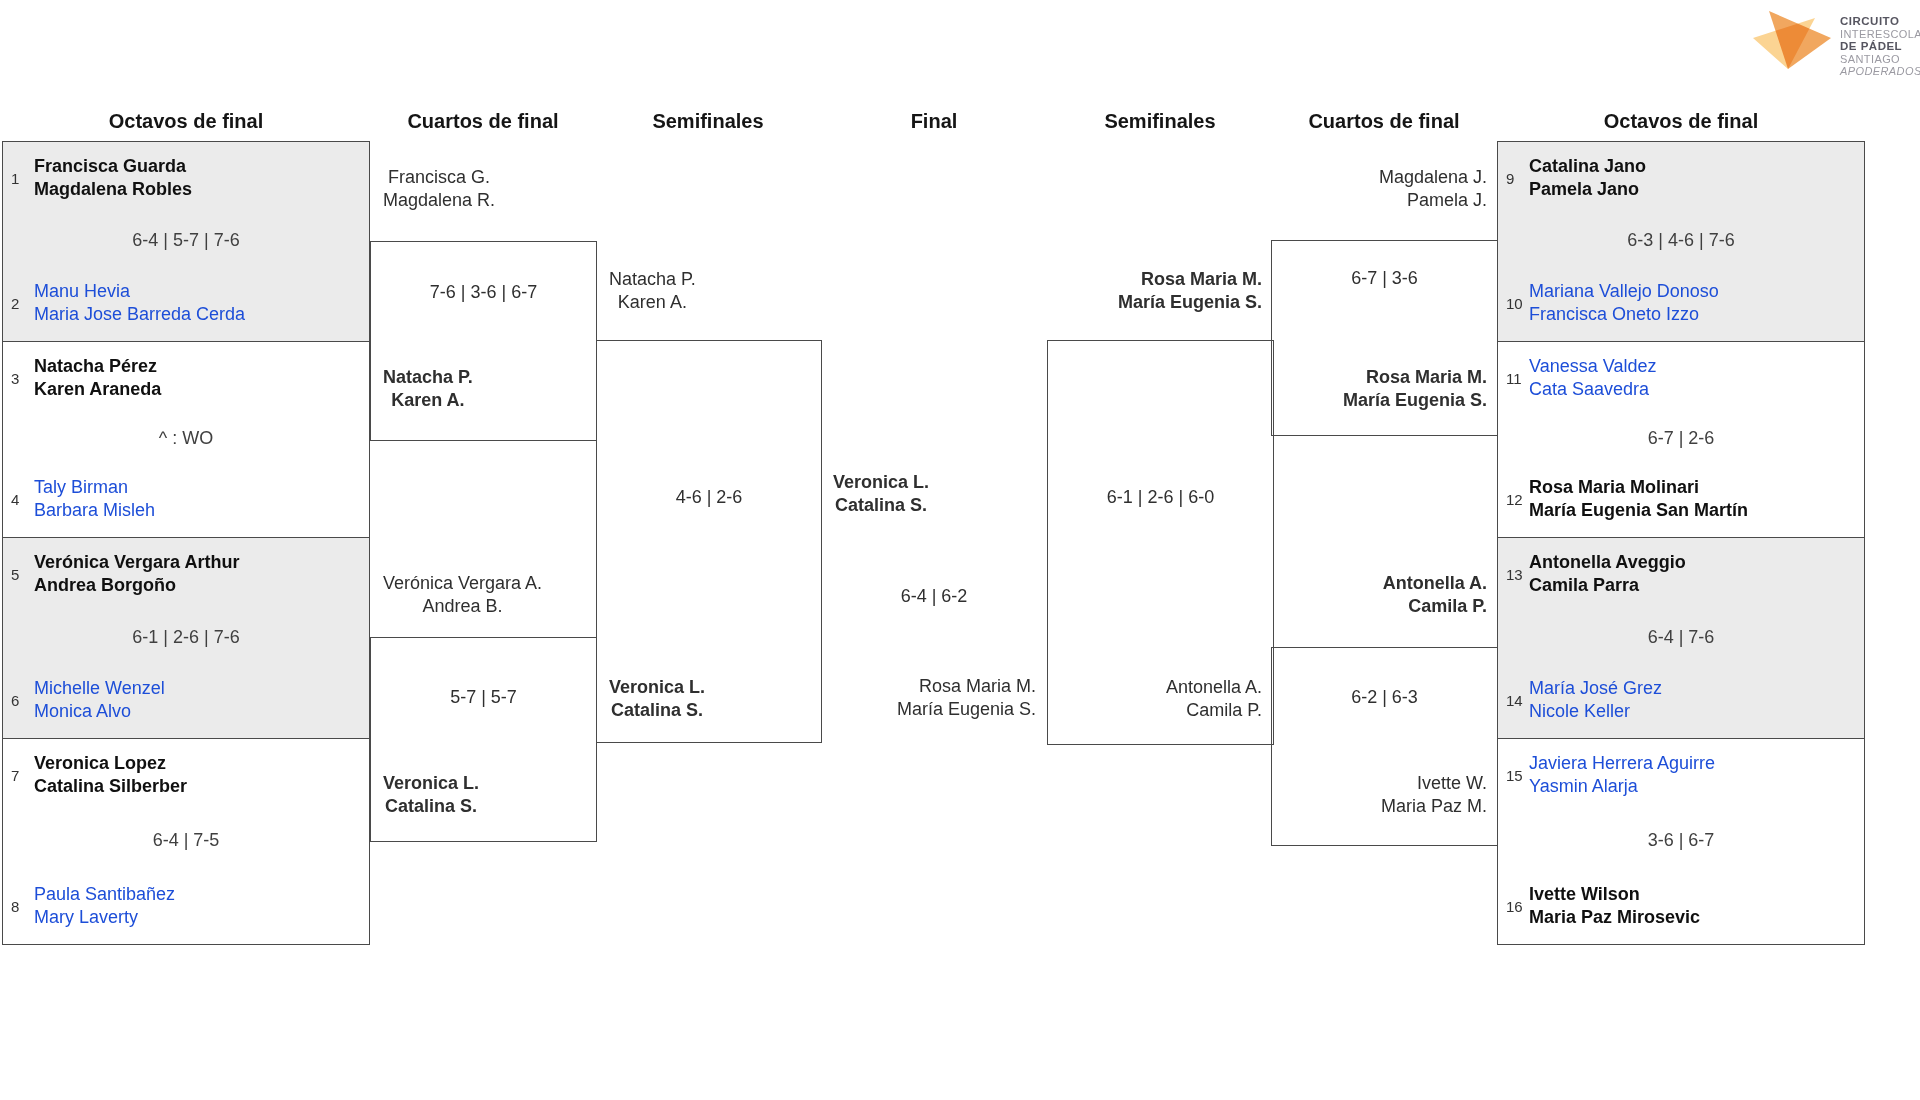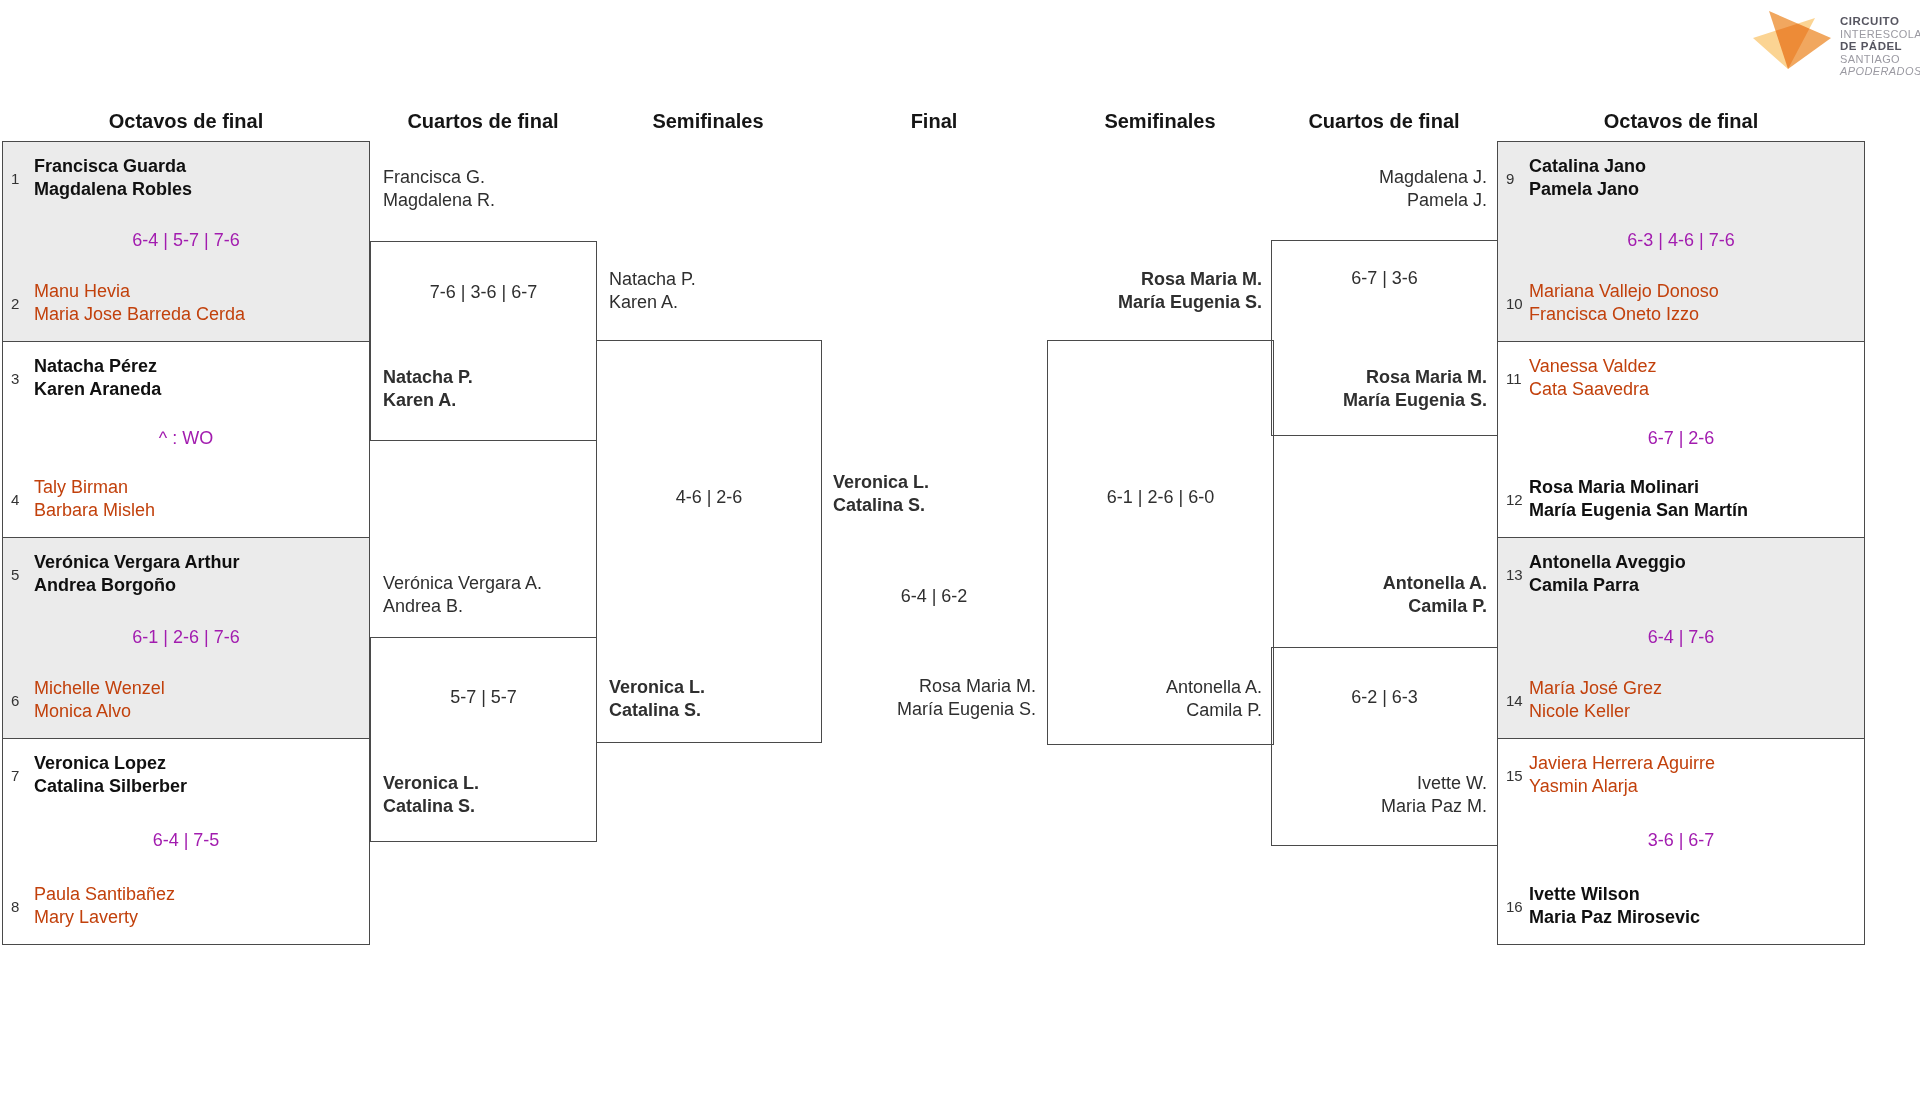--- a/index.html
+++ b/index.html
@@ -18,35 +18,35 @@
   .obox{position:absolute;left:2px;width:368px;border:1px solid #4a4a4a;
         box-sizing:border-box;display:flex;flex-direction:column;
         justify-content:space-between;padding:13px 0 15px 0;background:#fff;}
   .obox.right{left:1497px;width:368px;}
   .gray{background:#ebebeb;}
   .ob1{top:141px;height:201px}.ob2{top:341px;height:197px}
   .ob3{top:537px;height:202px}.ob4{top:738px;height:207px}
 
   .team{display:flex;align-items:center;}
   .seed{width:23px;padding-left:8px;flex:none;font-size:15px;color:#333;}
-  .nm{font-size:18px;line-height:23px;color:#c2410c;}
+  .nm{font-size:18px;line-height:23px;color:#1d4ed8;}
   .b{font-weight:700;color:#101010;}
-  .oscore{text-align:center;font-size:18px;color:#a21caf;}
+  .oscore{text-align:center;font-size:18px;color:#404040;}
 
   
   .box{position:absolute;border:1px solid #4a4a4a;box-sizing:border-box;}
   .qf1l{left:370px;top:241px;width:227px;height:200px}
   .qf2l{left:370px;top:637px;width:227px;height:205px}
   .sfl {left:596px;top:340px;width:226px;height:403px}
   .sfr {left:1047px;top:340px;width:227px;height:405px}
   .qf1r{left:1271px;top:240px;width:227px;height:196px}
   .qf2r{left:1271px;top:647px;width:227px;height:199px}
 
   
-  .tb{position:absolute;font-size:18px;line-height:23px;color:#2f2f2f;}
+  .tb{position:absolute;font-size:18px;line-height:23px;color:#2f2f2f;text-align:center;}
   .sc{text-align:center;}
   .qf1l-t{left:383px;top:166px}
   .qf1l-s{left:371px;top:281px;width:225px}
   .qf1l-w{left:383px;top:366px}
   .qf2l-t{left:383px;top:572px}
   .qf2l-s{left:371px;top:686px;width:225px}
   .qf2l-w{left:383px;top:772px}
   .sfl-t{left:609px;top:268px}
   .sfl-s{left:597px;top:486px;width:224px}
   .sfl-w{left:609px;top:676px}

